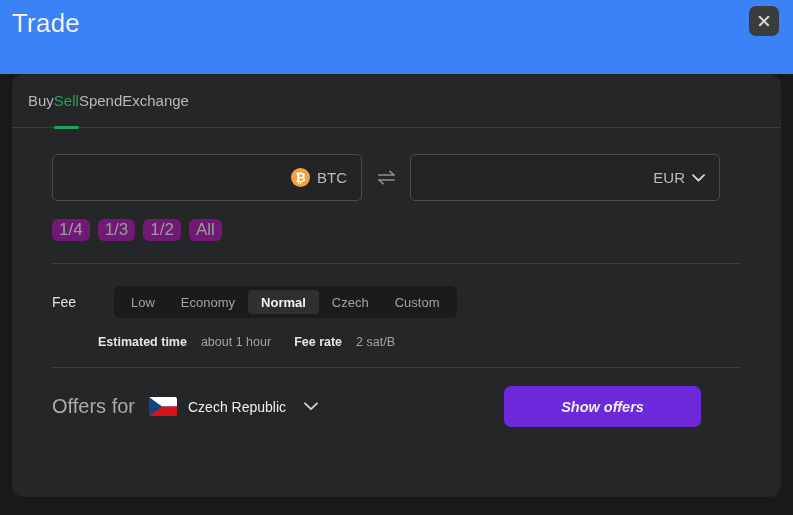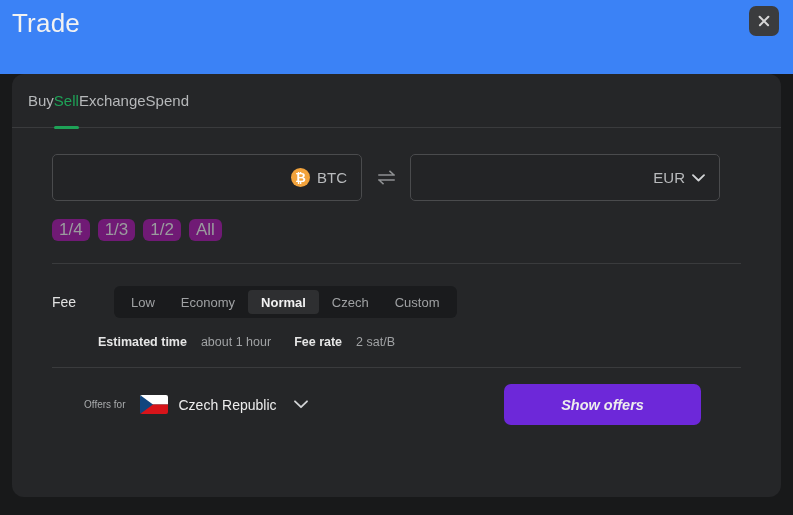--- a/index.html
+++ b/index.html
@@ -289,24 +289,23 @@
   .meta-val { color: #a0a2a4; margin-right: 9px; }
 
   
   .offers-row {
     display: flex;
     align-items: center;
     margin-top: 27px;
     padding-left: 0px;
   }
   .offers-label {
-    font-size: 10px;
+    font-size: 20px;
     color: #a8aaac;
     margin-right: 14px;
-    margin-left: 32px;
   }
   .flag {
     width: 28px;
     height: 19px;
     border-radius: 2px;
     overflow: hidden;
     flex: 0 0 auto;
     margin-right: 11px;
   }
   .country-name {
@@ -358,22 +357,22 @@
   <button class="close-btn">
     <span class="close-x"></span>
   </button>
 </div>
 
 <div class="card">
 
   <div class="tabs">
     <button class="tab tab-buy">Buy</button>
     <button class="tab tab-sell active">Sell</button>
+    <button class="tab tab-spend">Spend</button>
     <button class="tab tab-exchange">Exchange</button>
-    <button class="tab tab-spend">Spend</button>
   </div>
 
   <div class="body">
 
     <div class="amount-row">
 
       <div class="amount-field">
         <input class="amount-input" type="text" placeholder="" style="">
         <span class="btc-icon">
           <span>₿</span>

